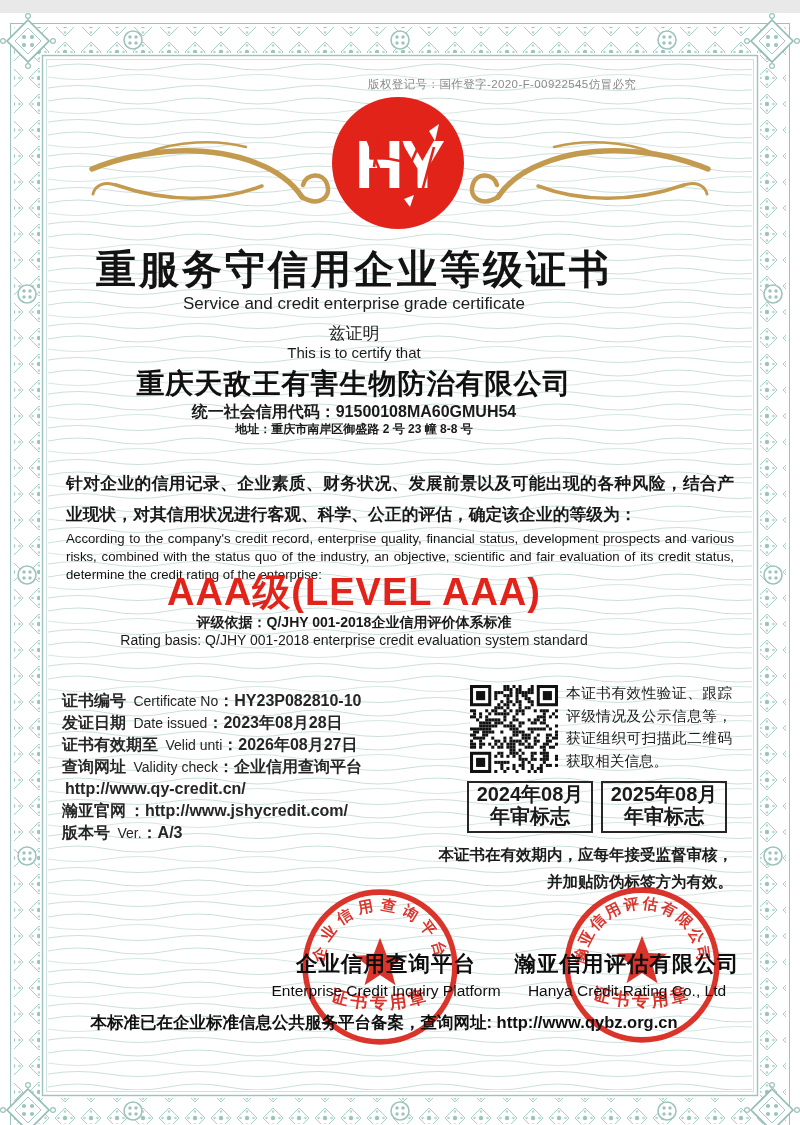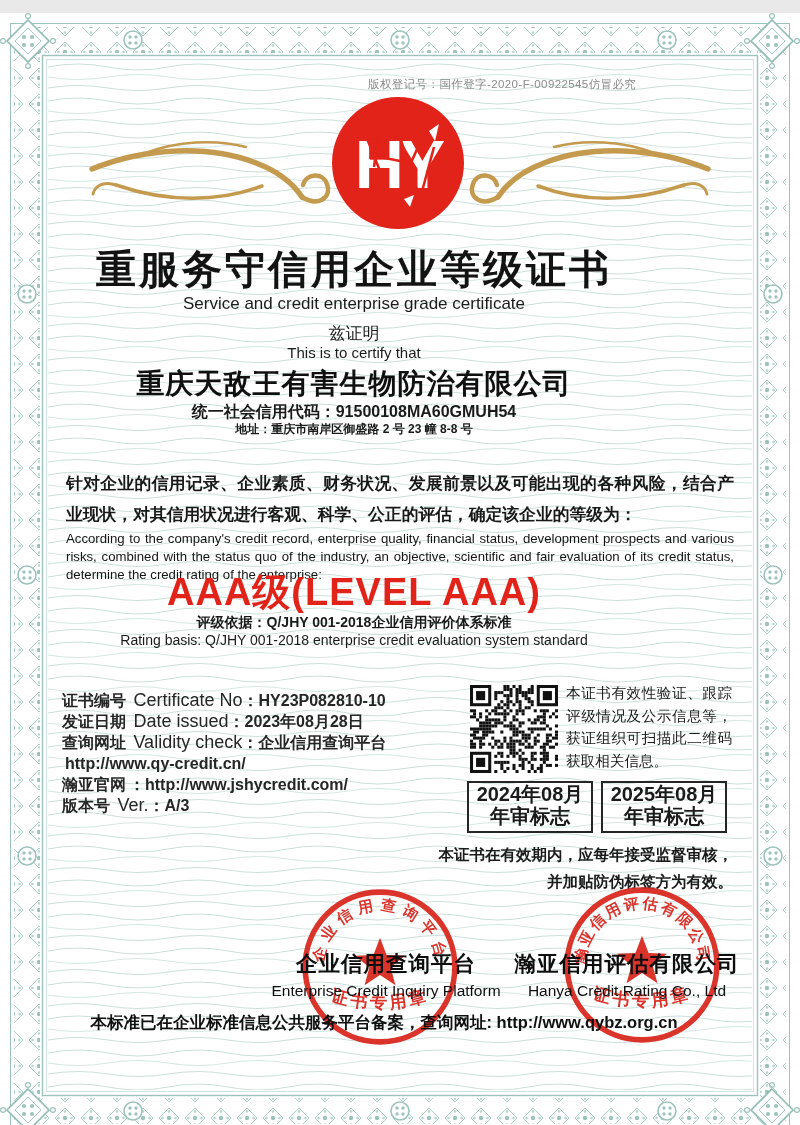--- a/index.html
+++ b/index.html
@@ -22,21 +22,21 @@
            font-weight:600;color:#181818;text-align:justify;}
   .body-en{left:66px;top:517px;width:668px;font-size:13.2px;line-height:17.8px;
            color:#141414;text-align:justify;font-weight:500;}
   .rating{top:554px;font-size:38px;font-weight:800;letter-spacing:1px;}
   .basis-cn{top:601px;font-size:14px;font-weight:600;color:#1a1a1a;}
   .basis-en{top:619px;font-size:14px;color:#1a1a1a;}
 
   .details{left:62px;top:677px;width:400px;}
   .drow{line-height:21px;white-space:nowrap;color:#262626;}
   .dcn{font-size:16px;font-weight:600;}
-  .den{font-size:18px;font-weight:500;margin-left:3px;text-align:right;}
+  .den{font-size:14px;font-weight:500;margin-left:3px;text-align:right;}
   .dsep{font-size:16px;font-weight:600;}
   .dval{font-size:16px;font-weight:600;}
 
   .qr-note{left:566px;top:669px;width:166px;font-size:14.6px;line-height:22.5px;
            font-weight:500;color:#1b1b1b;text-align:justify;}
   .abox{border:2.5px solid #262626;width:122px;height:48px;text-align:center;
         font-size:20px;font-weight:700;color:#1b1b1b;padding-top:0;line-height:22px;}
   .abox-1{left:467px;top:768px;}
   .abox-2{left:601px;top:768px;}
   .sup-note{left:420px;top:828px;width:313px;text-align:right;font-size:15.5px;
@@ -182,20 +182,24 @@
   <div class="abs center basis-en">Rating basis: Q/JHY 001-2018 enterprise credit evaluation system standard</div>
 
   <div class="abs details">
     <div class="drow">
       <span class="dcn">证书编号</span>
       <span class="den">Certificate No</span><span class="dsep">：</span><span class="dval">HY23P082810-10</span>
     </div>
     <div class="drow">
       <span class="dcn">发证日期</span>
       <span class="den">Date issued</span><span class="dsep">：</span><span class="dval">2023年08月28日</span>
+    </div>
+    <div class="drow">
+      <span class="dcn">证书有效期至</span>
+      <span class="den">Velid unti</span><span class="dsep">：</span><span class="dval">2026年08月27日</span>
     </div>
     <div class="drow">
       <span class="dcn">查询网址</span>
       <span class="den">Validity check</span><span class="dsep">：</span><span class="dval">企业信用查询平台</span>
     </div>
     <div class="drow">
       <span class="dcn"></span><span class="den"></span><span class="dsep"></span><span class="dval">http://www.qy-credit.cn/</span>
     </div>
     <div class="drow">
       <span class="dcn">瀚亚官网</span><span class="den"></span><span class="dsep">：</span><span class="dval">http://www.jshycredit.com/</span>

